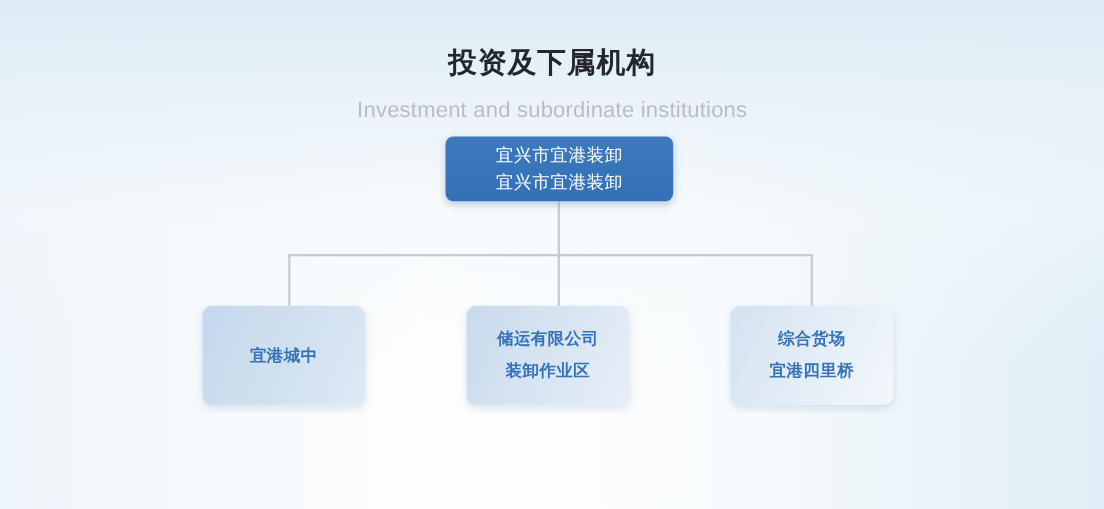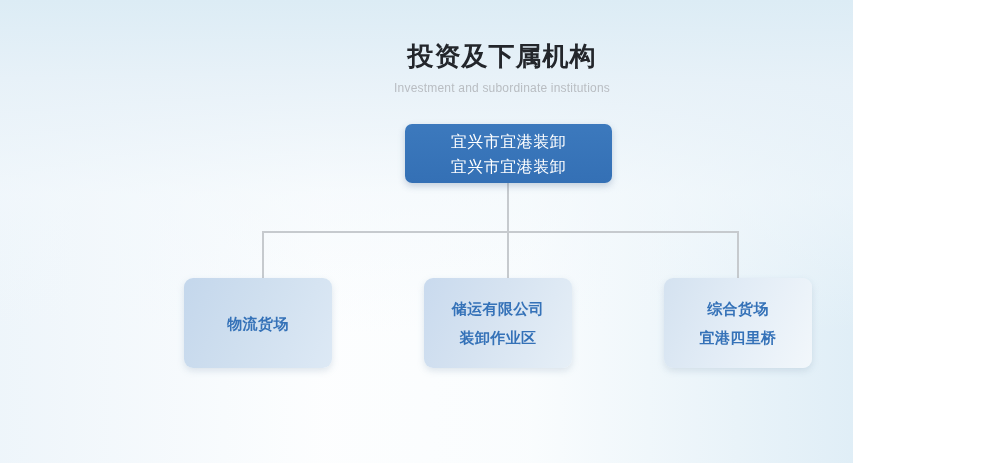--- a/index.html
+++ b/index.html
@@ -10,21 +10,21 @@
   body {
     width: 1004px;
     height: 463px;
     overflow: hidden;
     font-family: "Liberation Sans", "DejaVu Sans", sans-serif;
   }
 
   
   #stage {
     position: relative;
-    width: 853px;
+    width: 1004px;
     height: 463px;
     background-color: #ffffff;
     background-image:
       linear-gradient(to bottom,
         rgba(220,236,245,1.0) 0%,
         rgba(231,241,248,0.92) 18%,
         rgba(242,248,252,0.55) 42%,
         rgba(255,255,255,0) 72%),
       linear-gradient(to right,
         rgba(236,244,250,0.9) 0%,
@@ -44,22 +44,22 @@
   }
   #title {
     font-size: 26px;
     font-weight: bold;
     color: #23262b;
     letter-spacing: 1px;
     line-height: 32px;
     white-space: nowrap;
   }
   #subtitle {
-    margin-top: 7px;
-    font-size: 12px;
+    margin-top: 19px;
+    font-size: 20px;
     font-weight: normal;
     color: #b9bdc2;
     letter-spacing: 0.2px;
     line-height: 18px;
     white-space: nowrap;
   }
 
   
   .line {
     position: absolute;
@@ -144,21 +144,21 @@
   <div class="line line-v" style="left:262px; top:231px; height:47px;"></div>
   <div class="line line-v" style="left:507px; top:231px; height:47px;"></div>
   <div class="line line-v" style="left:737px; top:231px; height:47px;"></div>
 
   <div class="node" id="node-root">
     <span class="node-line">宜兴市宜港装卸</span>
     <span class="node-line">宜兴市宜港装卸</span>
   </div>
 
   <div class="node node-child" id="node-child-0">
-    <span class="node-line">物流货场</span>
+    <span class="node-line">宜港城中</span>
   </div>
 
   <div class="node node-child" id="node-child-1">
     <span class="node-line">储运有限公司</span>
     <span class="node-line">装卸作业区</span>
   </div>
 
   <div class="node node-child" id="node-child-2">
     <span class="node-line">综合货场</span>
     <span class="node-line">宜港四里桥</span>

